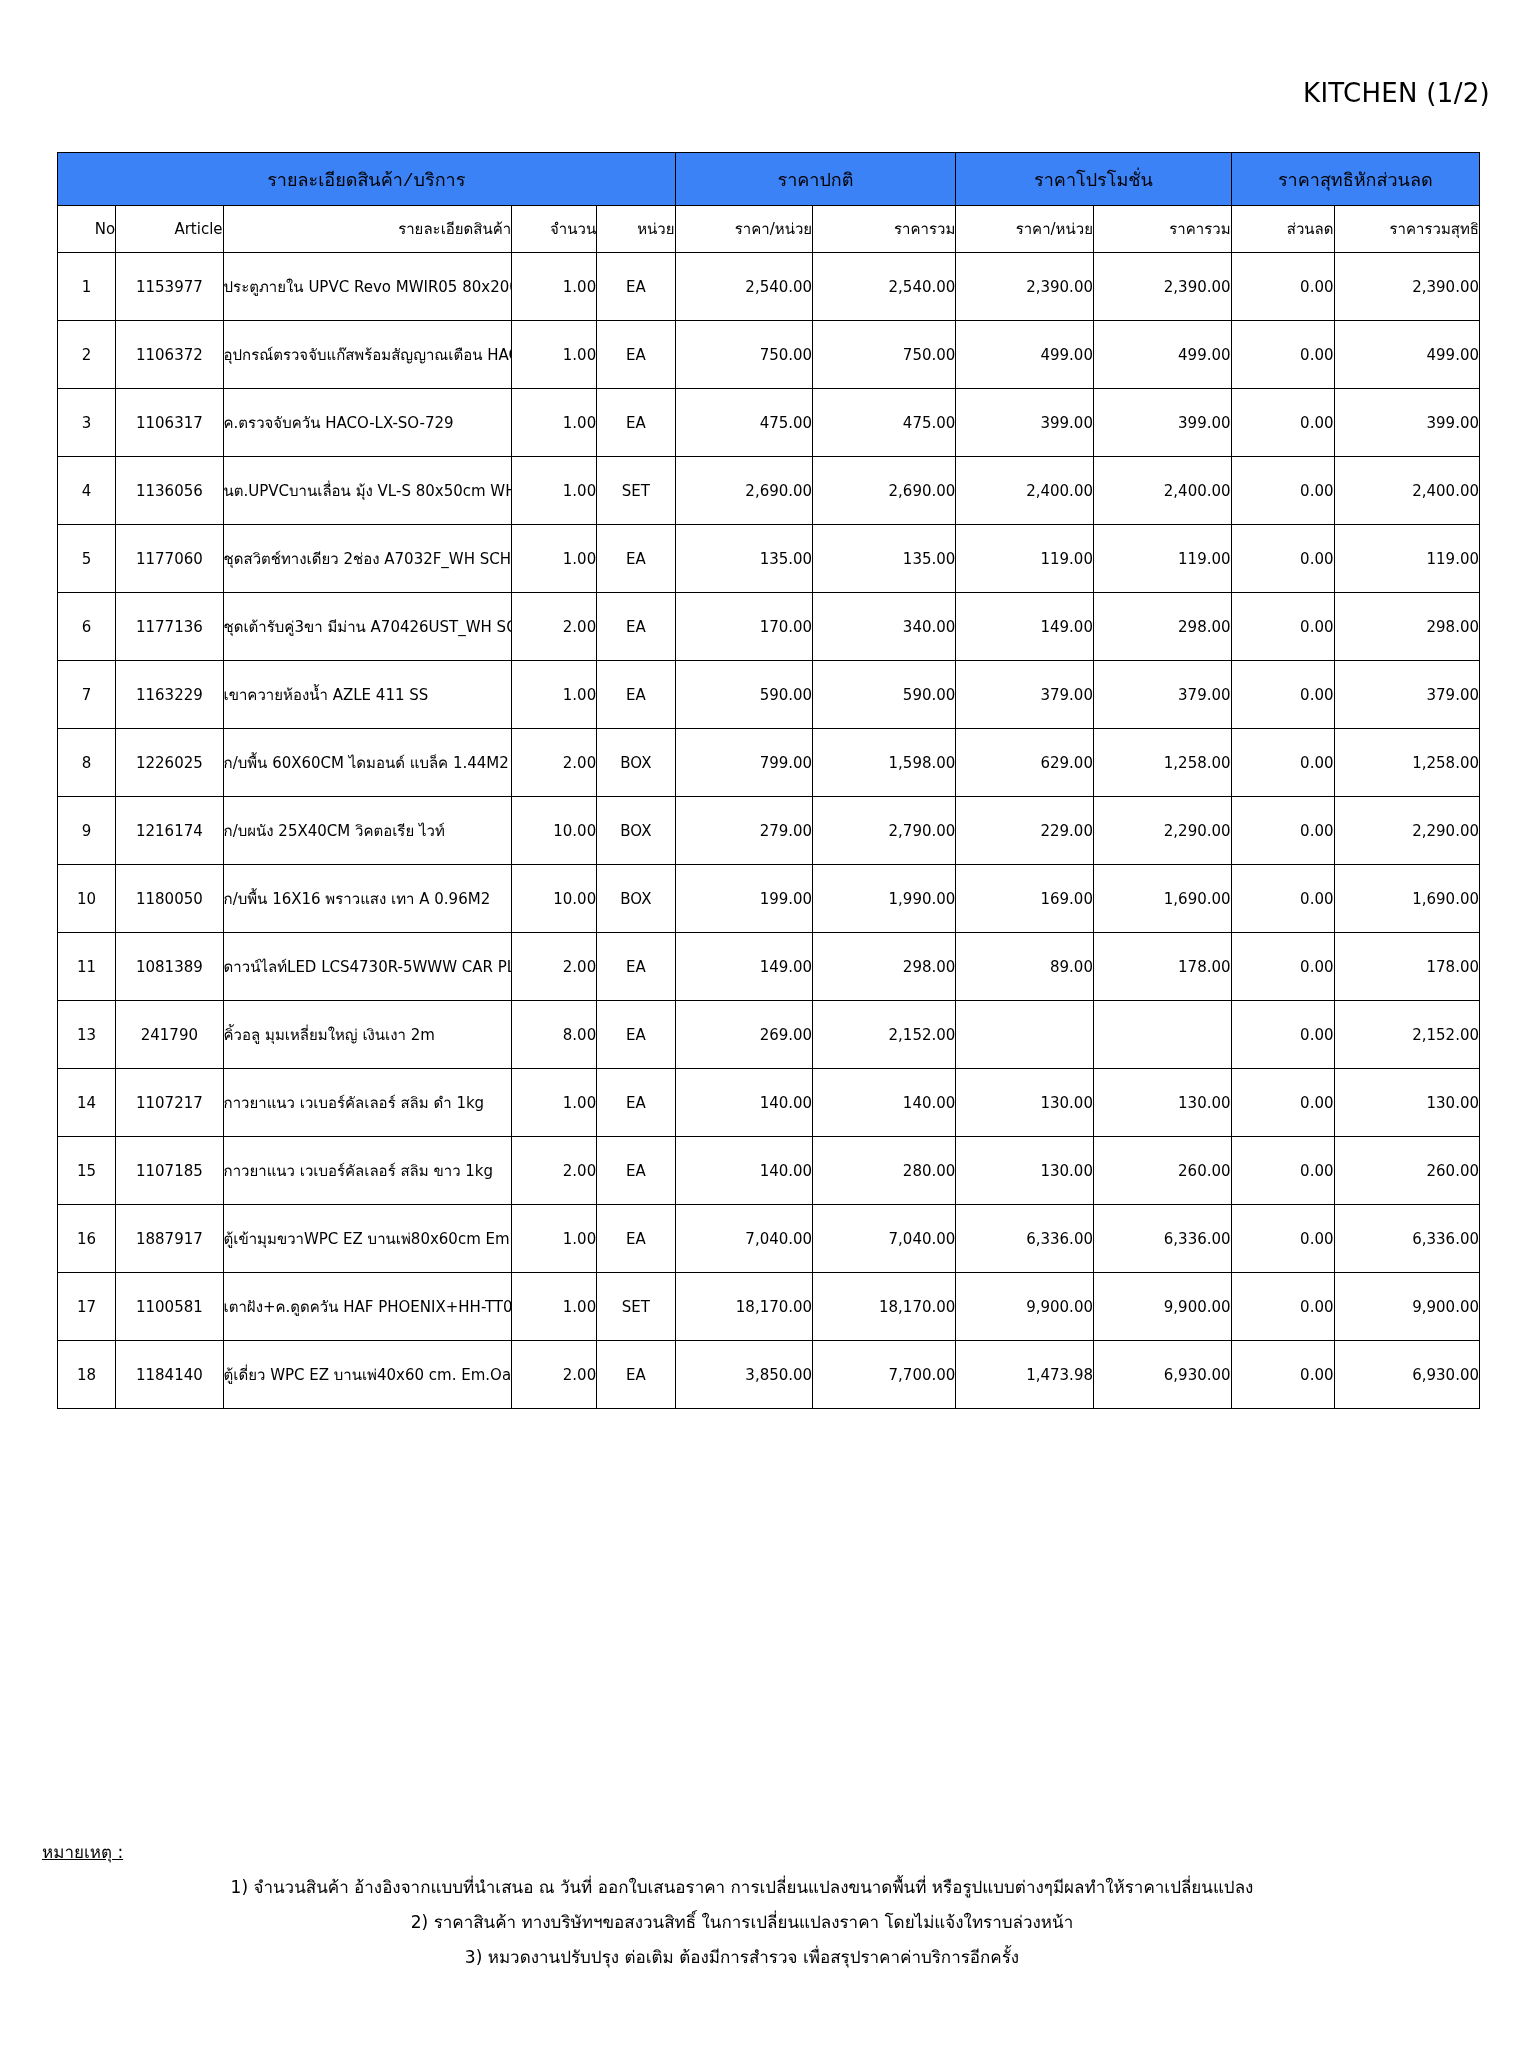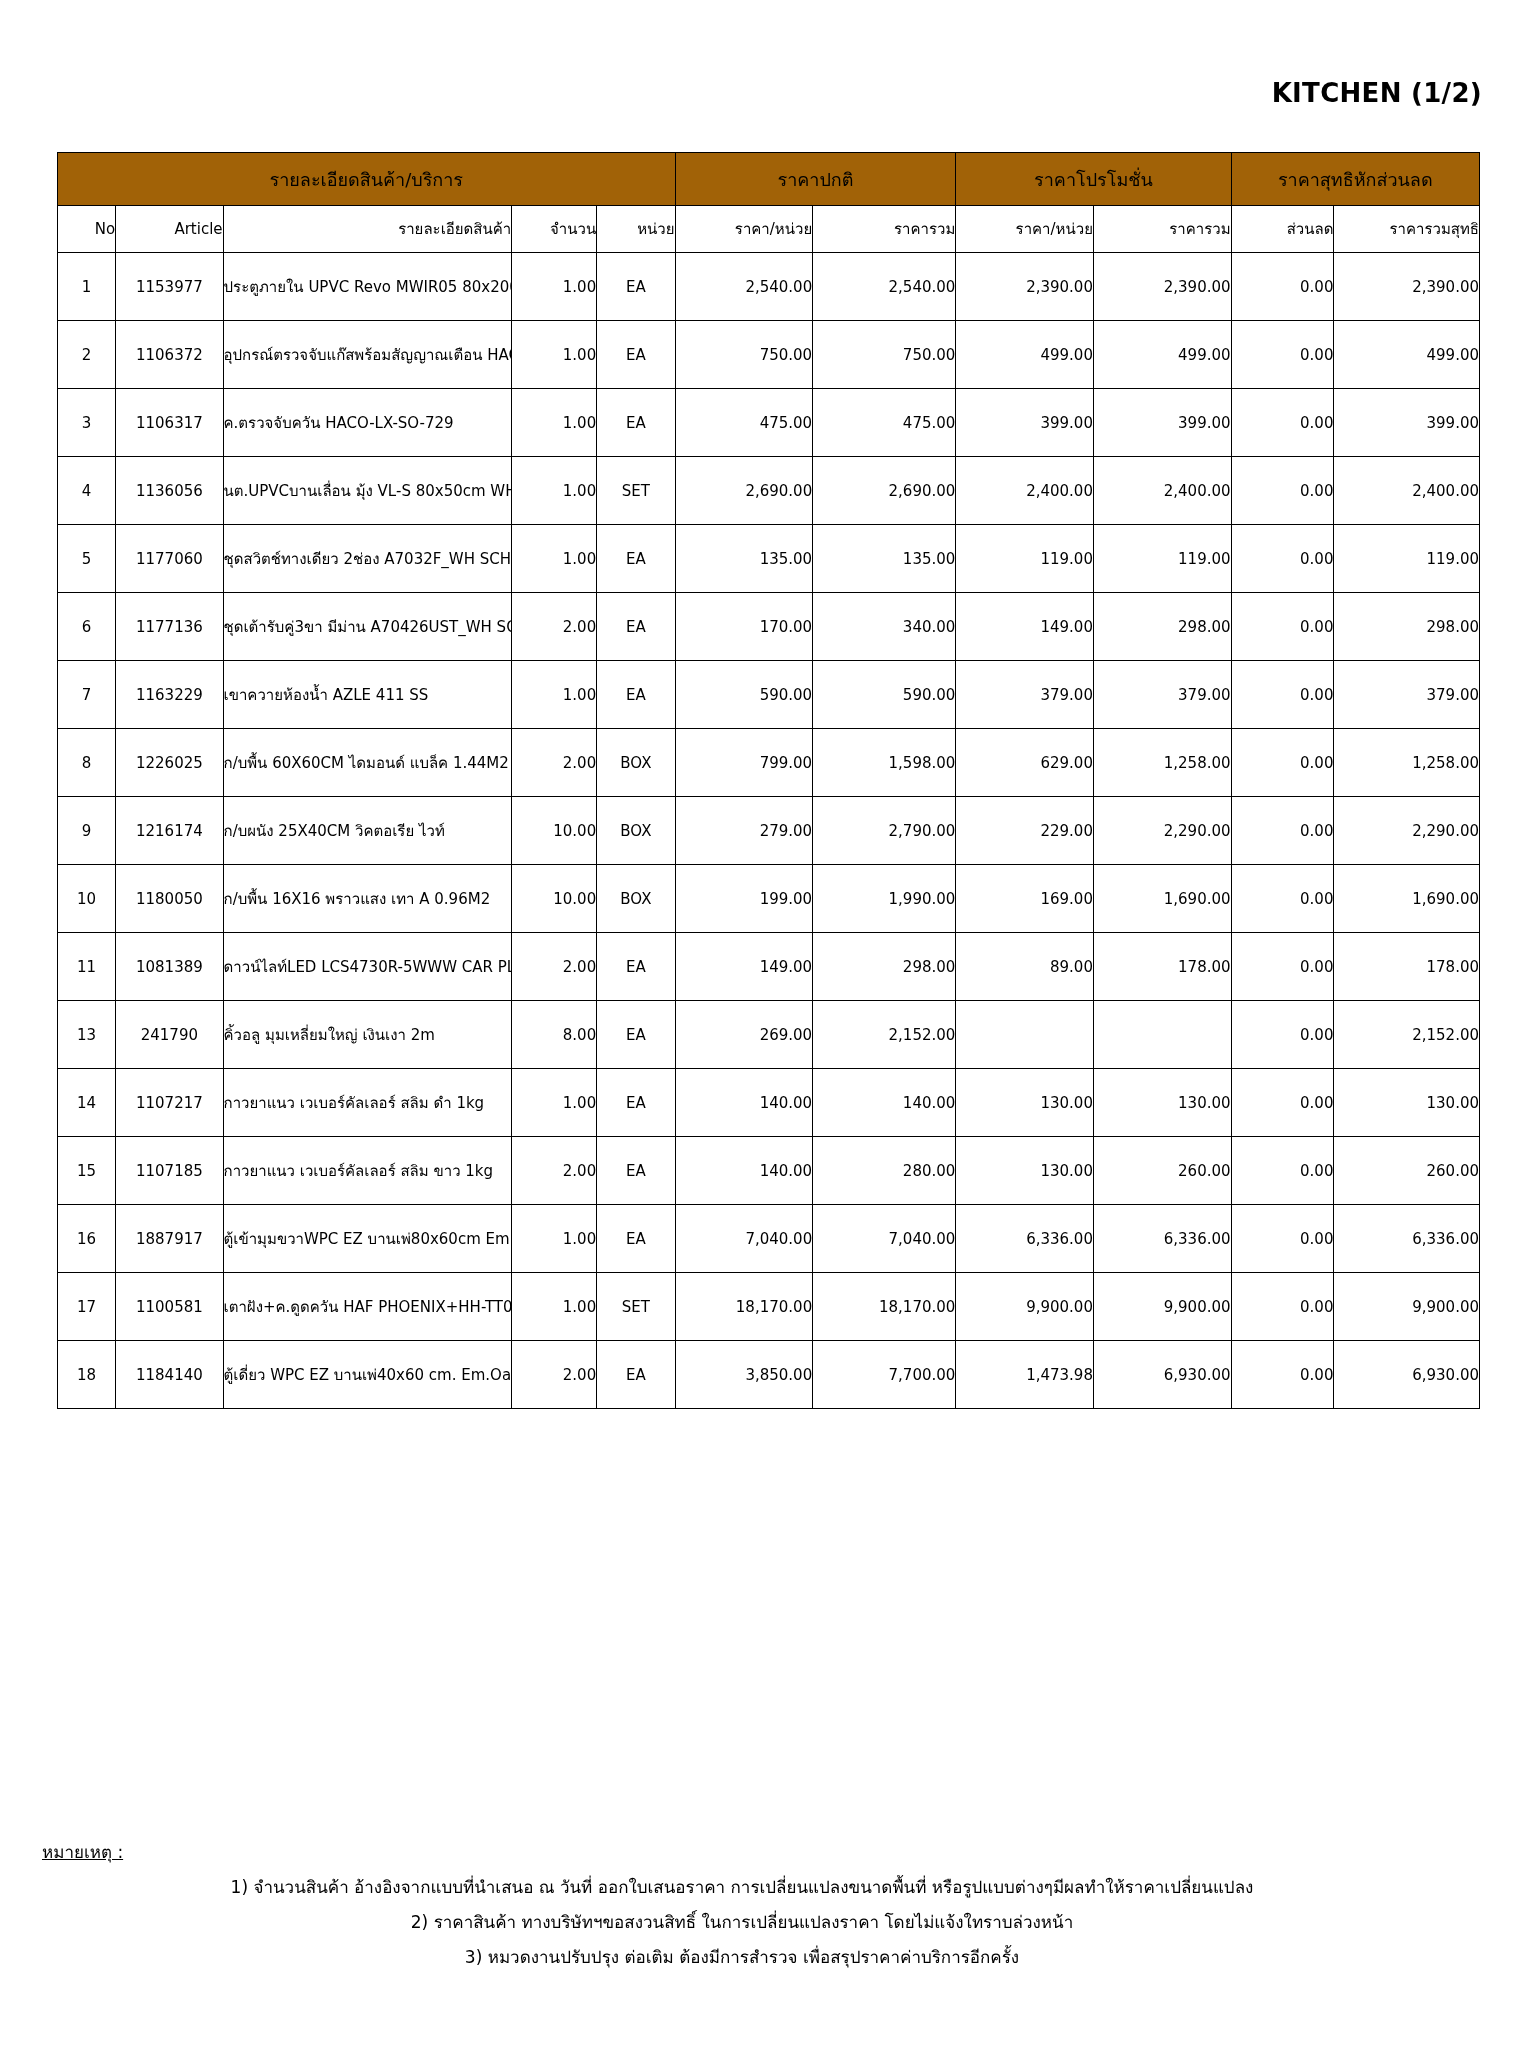--- a/index.html
+++ b/index.html
@@ -16,46 +16,47 @@
   }
   .page {
     position: relative;
     width: 1536px;
     height: 2048px;
     box-sizing: border-box;
     padding: 0;
   }
   .doc-title {
     position: absolute;
-    right: 54px;
+    right: 46px;
     top: 78px;
     font-size: 26px;
-    font-weight: bold;
+    font-weight: normal;
     letter-spacing: 0.3px;
   }
   table.quote {
     position: absolute;
     left: 57px;
     top: 152px;
     width: 1423px;
     border-collapse: collapse;
     table-layout: fixed;
     font-size: 15px;
   }
   table.quote td, table.quote th {
     border: 1px solid #000000;
     padding: 0;
     vertical-align: middle;
   }
   .grp-head th {
-    background: #a16207;
+    background: #3b82f6;
     font-weight: normal;
     font-size: 18px;
     height: 52px;
     text-align: center;
+    font-family: Liberation Mono, monospace;
   }
   .col-head th {
     background: #ffffff;
     font-weight: normal;
     font-size: 15px;
     height: 46px;
     text-align: right;
   }
   tbody tr {
     height: 68px;

